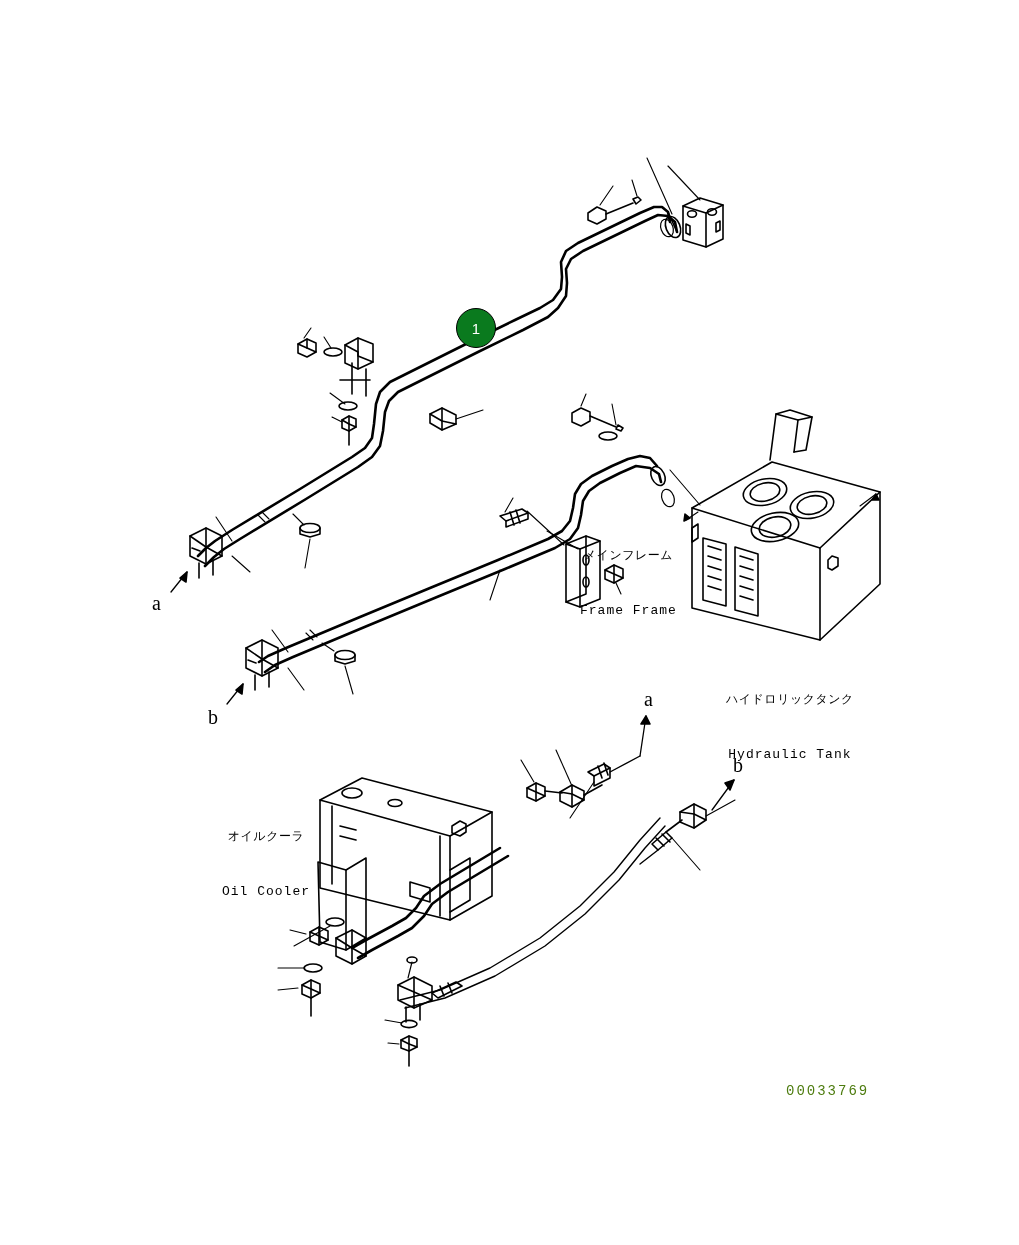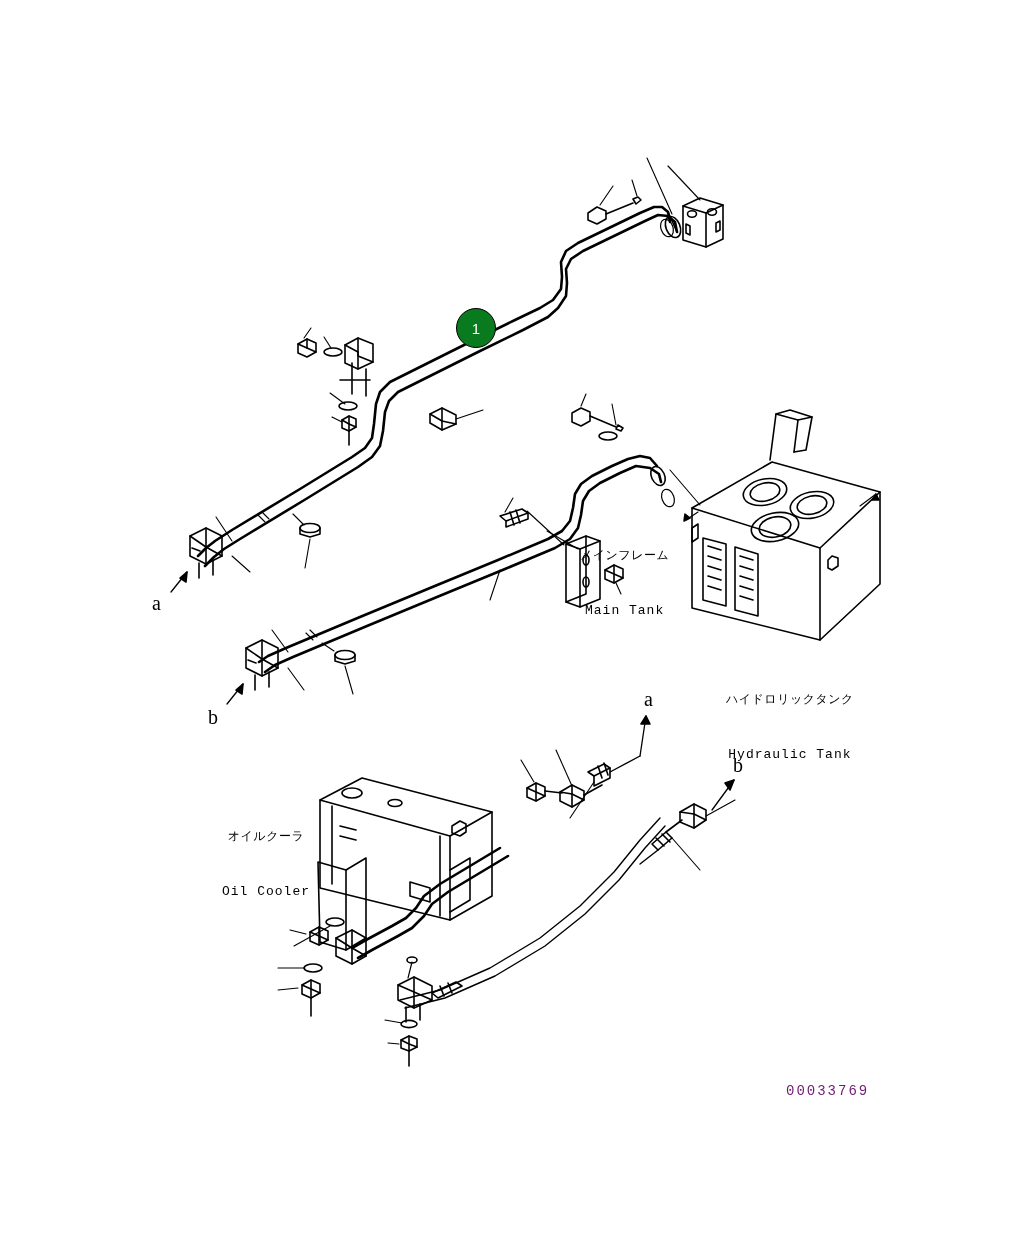--- a/index.html
+++ b/index.html
@@ -43,21 +43,21 @@
     position: absolute;
     font-family: "Liberation Serif", serif;
     font-size: 20px;
     color: #000000;
   }
   .drawing-number {
     position: absolute;
     font-family: "Liberation Mono", monospace;
     font-size: 14px;
     letter-spacing: 2px;
-    color: #701a75;
+    color: #4d7c0f;
   }
   .balloon {
     position: absolute;
     width: 38px;
     height: 38px;
     border-radius: 50%;
     background: #0a7a1e;
     border: 1px solid #000000;
     color: #ffffff;
     font-family: "Liberation Sans", sans-serif;
@@ -322,21 +322,21 @@
       <path d="M686 520 L698 512" stroke-width="1.1"></path>
       <path d="M690 518 L685 514 L684 521 Z" fill="#000000"></path>
 
     </g>
   </svg>
 
   <div class="balloon" style="left: 456px; top: 308px;">1</div>
 
   <div class="lbl frame-group-label" style="left: 580px; top: 508px;">
     <div class="lbl lbl-jp" style="position: relative; left: 0; top: 0;">メインフレーム</div>
-    <div class="lbl lbl-en" style="position: relative; left: 0; top: 0;">Main Tank</div>
+    <div class="lbl lbl-en" style="position: relative; left: 0; top: 0;">Frame Frame</div>
   </div>
 
   <div class="lbl cooler-group-label" style="left: 222px; top: 789px;">
     <div class="lbl lbl-jp" style="position: relative; left: 0; top: 0;">オイルクーラ</div>
     <div class="lbl lbl-en" style="position: relative; left: 0; top: 0;">Oil Cooler</div>
   </div>
 
   <div class="lbl tank-group-label" style="left: 726px; top: 652px;">
     <div class="lbl lbl-jp" style="position: relative; left: 0; top: 0;">ハイドロリックタンク</div>
     <div class="lbl lbl-en" style="position: relative; left: 0; top: 0;">Hydraulic Tank</div>

